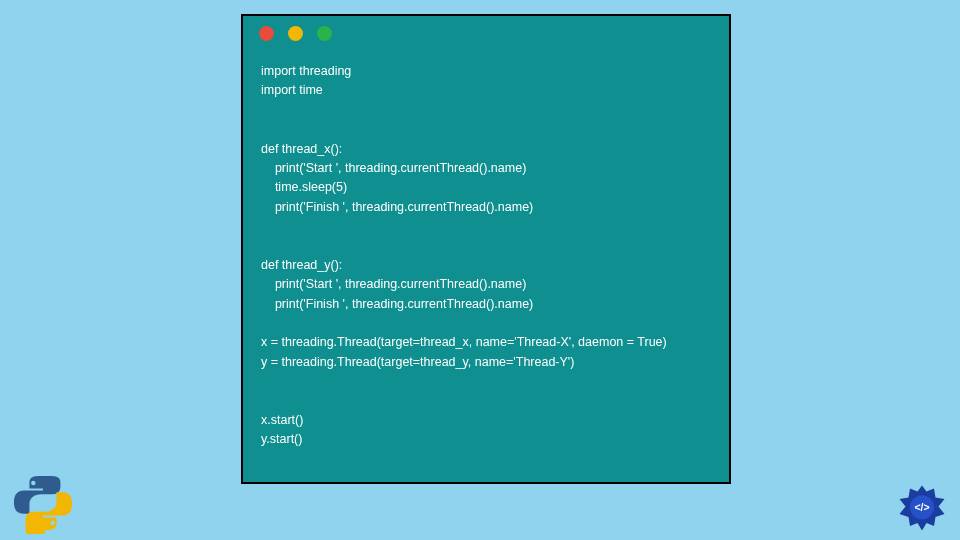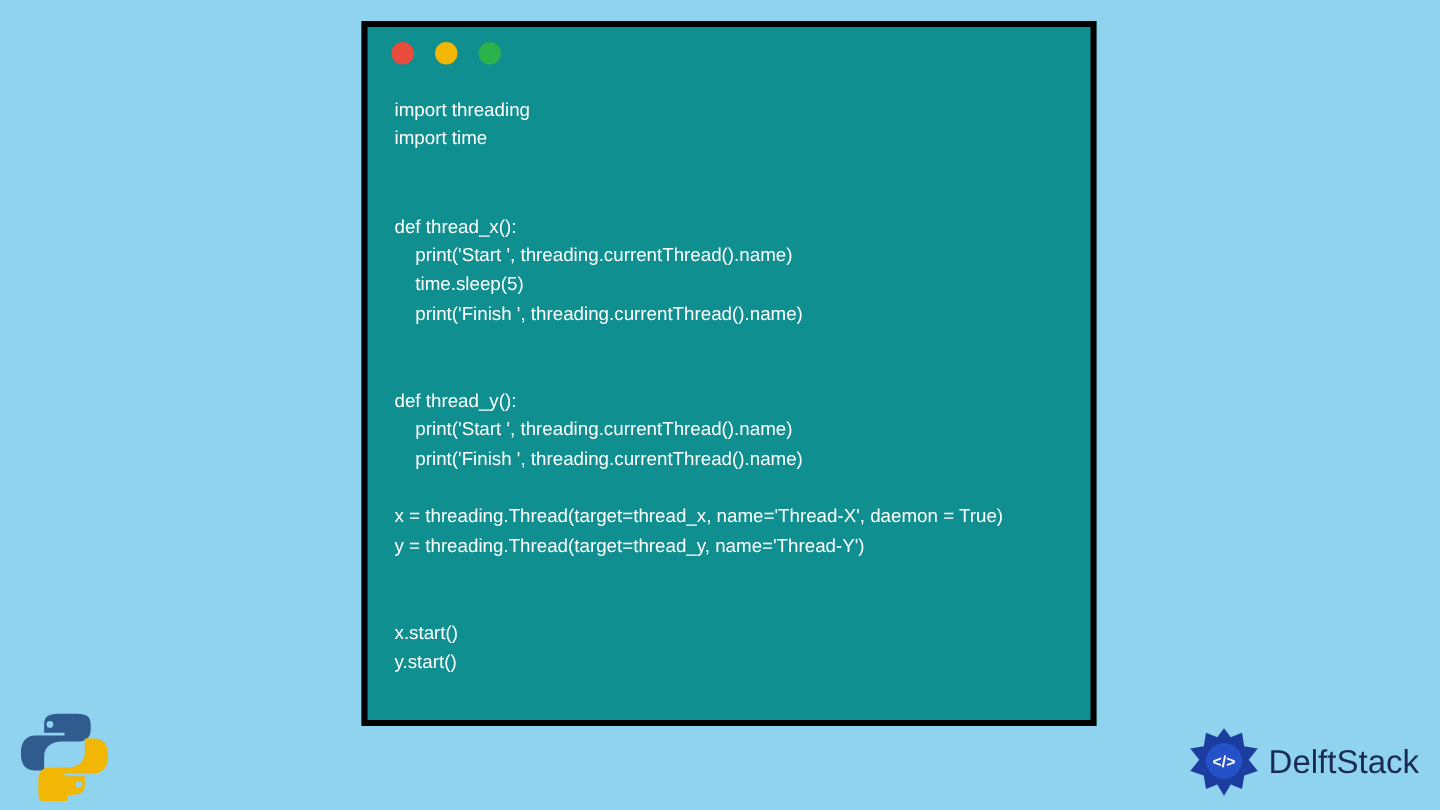--- a/index.html
+++ b/index.html
@@ -11,21 +11,21 @@
     font-family: Arial, Helvetica, sans-serif;
     overflow: hidden;
   }
   .code-window {
     position: absolute;
     left: 241px;
     top: 14px;
     width: 490px;
     height: 470px;
     background: #0f8f8f;
-    border: 4px solid #000000;
+    border: 2px solid #000000;
   }
   .titlebar {
     height: 34px;
     display: flex;
     align-items: center;
     padding-left: 16px;
     gap: 14px;
   }
   .traffic-dot {
     width: 15px;
@@ -107,14 +107,13 @@
 <div class="brand">
   <span class="brand-badge">
     <svg viewBox="0 0 64 64" width="48" height="48">
       <g fill="#1b3da0">
         <polygon points="32,2 38,10 48,6 50,18 62,20 54,30 62,40 50,44 48,56 38,52 32,62 26,52 16,56 14,44 2,40 10,30 2,20 14,18 16,6 26,10"></polygon>
       </g>
       <circle cx="32" cy="31" r="16" fill="#2552c9"></circle>
       <text x="32" y="36" text-anchor="middle" font-size="14" font-family="Arial" fill="#ffffff" font-weight="bold">&lt;/&gt;</text>
     </svg>
   </span>
-  <span class="brand-name">DelftStack</span>
 </div>
 
 </body></html>

